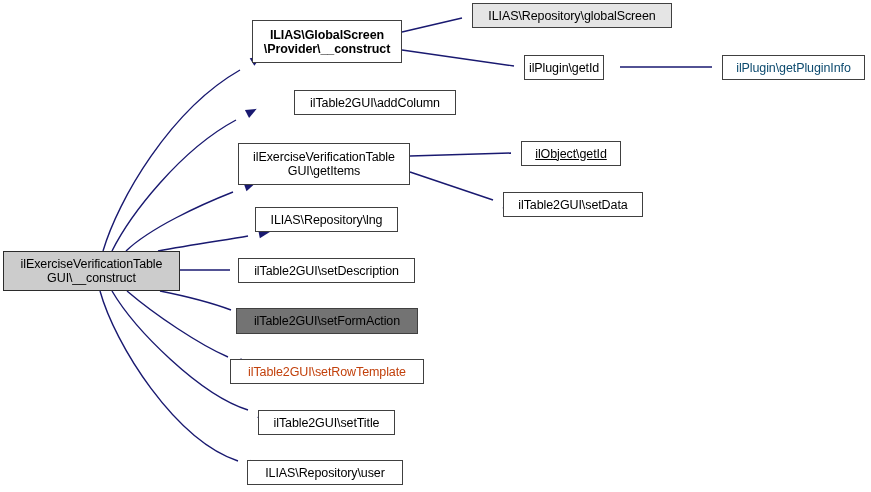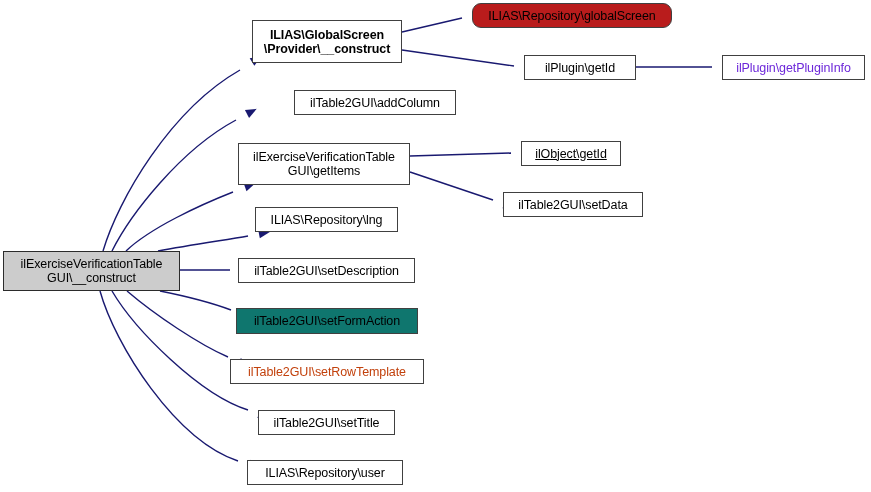--- a/index.html
+++ b/index.html
@@ -82,27 +82,27 @@
       <polygon points="0,-4.4 11,0 0,4.4" fill="#191970" transform="translate(723,67) rotate(0)"></polygon>
       <path d="M 410,156 L 511,153" fill="none" stroke="#191970" stroke-width="1.4"></path>
       <polygon points="0,-4.4 11,0 0,4.4" fill="#191970" transform="translate(522,153) rotate(-2)"></polygon>
       <path d="M 410,172 L 493,200" fill="none" stroke="#191970" stroke-width="1.4"></path>
       <polygon points="0,-4.4 11,0 0,4.4" fill="#191970" transform="translate(504,204) rotate(19)"></polygon>
     </svg>
 <div class="node root" style="left: 3px; top: 251px; width: 177px; height: 40px; border-color: rgb(43, 43, 43); background: rgb(204, 204, 204); color: rgb(0, 0, 0);"><span class="node-label">ilExerciseVerificationTable
 GUI\__construct</span></div>
     <div class="node" style="left: 252px; top: 20px; width: 150px; height: 43px; border-color: rgb(64, 64, 64); background: rgb(255, 255, 255); color: rgb(0, 0, 0); font-weight: bold;"><span class="node-label">ILIAS\GlobalScreen
 \Provider\__construct</span></div>
-    <div class="node" style="left: 472px; top: 3px; width: 200px; height: 25px; border-color: rgb(64, 64, 64); background: #b91c1c; color: rgb(0, 0, 0); border-radius: 9px;"><span class="node-label">ILIAS\Repository\globalScreen</span></div>
-    <div class="node" style="left: 524px; top: 55px; width: 112px; height: 25px; border-color: rgb(64, 64, 64); background: rgb(255, 255, 255); color: rgb(0, 0, 0);"><span class="node-label">ilPlugin\getId</span></div>
-    <div class="node" style="left: 722px; top: 55px; width: 143px; height: 25px; border-color: rgb(64, 64, 64); background: rgb(255, 255, 255); color: #6d28d9;"><span class="node-label">ilPlugin\getPluginInfo</span></div>
+    <div class="node" style="left: 472px; top: 3px; width: 200px; height: 25px; border-color: rgb(64, 64, 64); background: #e5e5e5; color: rgb(0, 0, 0);"><span class="node-label">ILIAS\Repository\globalScreen</span></div>
+    <div class="node" style="left: 524px; top: 55px; width: 80px; height: 25px; border-color: rgb(64, 64, 64); background: rgb(255, 255, 255); color: rgb(0, 0, 0);"><span class="node-label">ilPlugin\getId</span></div>
+    <div class="node" style="left: 722px; top: 55px; width: 143px; height: 25px; border-color: rgb(64, 64, 64); background: rgb(255, 255, 255); color: #0c4a6e;"><span class="node-label">ilPlugin\getPluginInfo</span></div>
     <div class="node" style="left: 254px; top: 90px; width: 162px; height: 25px; border-color: rgb(64, 64, 64); background: rgb(255, 255, 255); color: rgb(0, 0, 0); margin-left: 40px;"><span class="node-label">ilTable2GUI\addColumn</span></div>
     <div class="node" style="left: 238px; top: 143px; width: 172px; height: 42px; border-color: rgb(64, 64, 64); background: rgb(255, 255, 255); color: rgb(0, 0, 0);"><span class="node-label">ilExerciseVerificationTable
 GUI\getItems</span></div>
     <div class="node" style="left: 521px; top: 141px; width: 100px; height: 25px; border-color: rgb(64, 64, 64); background: rgb(255, 255, 255); color: rgb(0, 0, 0); text-decoration: underline;"><span class="node-label">ilObject\getId</span></div>
     <div class="node" style="left: 503px; top: 192px; width: 140px; height: 25px; border-color: rgb(64, 64, 64); background: rgb(255, 255, 255); color: rgb(0, 0, 0);"><span class="node-label">ilTable2GUI\setData</span></div>
     <div class="node" style="left: 255px; top: 207px; width: 143px; height: 25px; border-color: rgb(64, 64, 64); background: rgb(255, 255, 255); color: rgb(0, 0, 0);"><span class="node-label">ILIAS\Repository\lng</span></div>
     <div class="node" style="left: 238px; top: 258px; width: 177px; height: 25px; border-color: rgb(64, 64, 64); background: rgb(255, 255, 255); color: rgb(0, 0, 0);"><span class="node-label">ilTable2GUI\setDescription</span></div>
-    <div class="node" style="left: 236px; top: 308px; width: 182px; height: 26px; border-color: rgb(64, 64, 64); background: #0f766e; color: rgb(0, 0, 0);"><span class="node-label">ilTable2GUI\setFormAction</span></div>
+    <div class="node" style="left: 236px; top: 308px; width: 182px; height: 26px; border-color: rgb(64, 64, 64); background: #737373; color: rgb(0, 0, 0);"><span class="node-label">ilTable2GUI\setFormAction</span></div>
     <div class="node" style="left: 230px; top: 359px; width: 194px; height: 25px; border-color: rgb(64, 64, 64); background: rgb(255, 255, 255); color: #c2410c;"><span class="node-label">ilTable2GUI\setRowTemplate</span></div>
     <div class="node" style="left: 258px; top: 410px; width: 137px; height: 25px; border-color: rgb(64, 64, 64); background: rgb(255, 255, 255); color: rgb(0, 0, 0);"><span class="node-label">ilTable2GUI\setTitle</span></div>
     <div class="node" style="left: 247px; top: 460px; width: 156px; height: 25px; border-color: rgb(64, 64, 64); background: rgb(255, 255, 255); color: rgb(0, 0, 0);"><span class="node-label">ILIAS\Repository\user</span></div>
   </div>
 
 </body></html>

